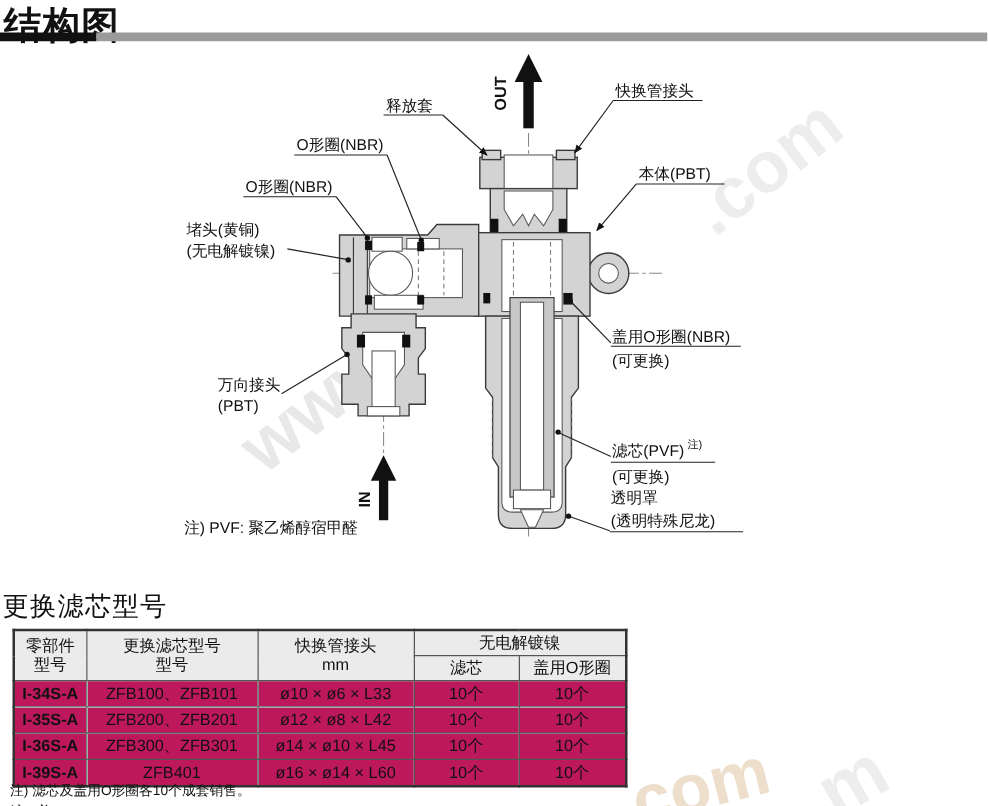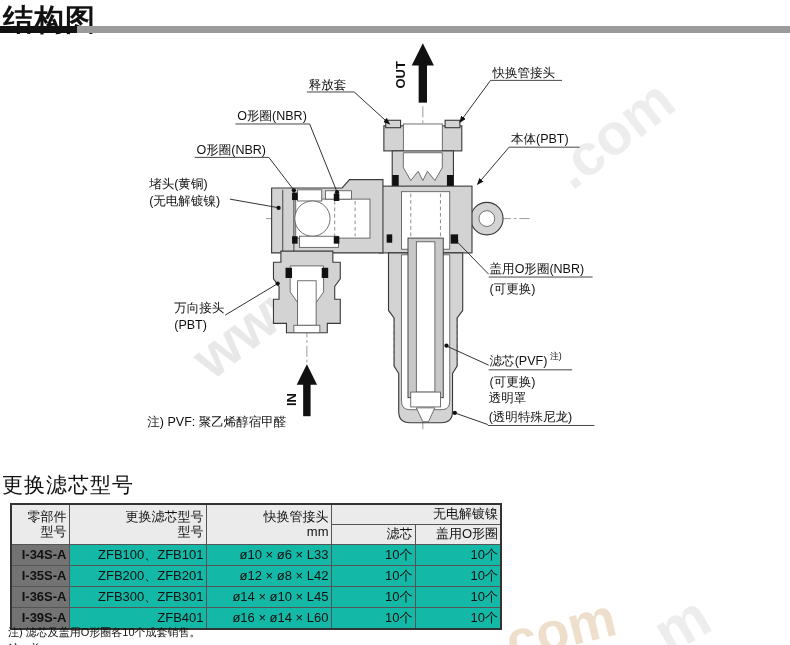--- a/index.html
+++ b/index.html
@@ -28,27 +28,27 @@
   .cl{stroke:#888;stroke-width:.9;stroke-dasharray:12 3 3 3;fill:none;}
   .hid{stroke:#666;stroke-width:.8;stroke-dasharray:4 3;fill:none;}
   .ldr{stroke:#222;stroke-width:1;fill:none;}
   .ul{stroke:#222;stroke-width:.9;}
   .lbl{font-size:13.5px;fill:#111;}
   .sup{font-size:9.5px;fill:#111;}
   .flow{font-size:14px;font-weight:bold;fill:#111;}
   .arrow{fill:#111;stroke:none;}
   
   .tbl{position:absolute;left:10px;top:503px;border-collapse:collapse;table-layout:fixed;z-index:1;
-       font-size:13px;text-align:right;padding-left:14px;}
+       font-size:13px;text-align:center;padding-left:14px;}
   .tbl th,.tbl td{border:1px solid #555;padding:0 2px;font-weight:normal;line-height:1.12;
        overflow:hidden;white-space:nowrap;}
   .tbl{border:2px solid #333;}
   .tbl th{background:#ebebeb;height:19px;}
-  .tbl td{height:20px;background:#14b8a6;}
-  .tbl td.pn{background:#737373;font-weight:bold;}
+  .tbl td{height:20px;background:#be185d;}
+  .tbl td.pn{background:#be185d;font-weight:bold;}
   .note1{position:absolute;left:8px;top:625px;font-size:11px;z-index:1;}
   .note2{position:absolute;left:8px;top:641px;font-size:13px;z-index:1;}
 </style>
 </head>
 <body>
 
 <div class="wm wm1">www</div>
 <div class="wm wm2">.com</div>
 <div class="wm wm3">com</div>
 <div class="wm wm4">m</div>

